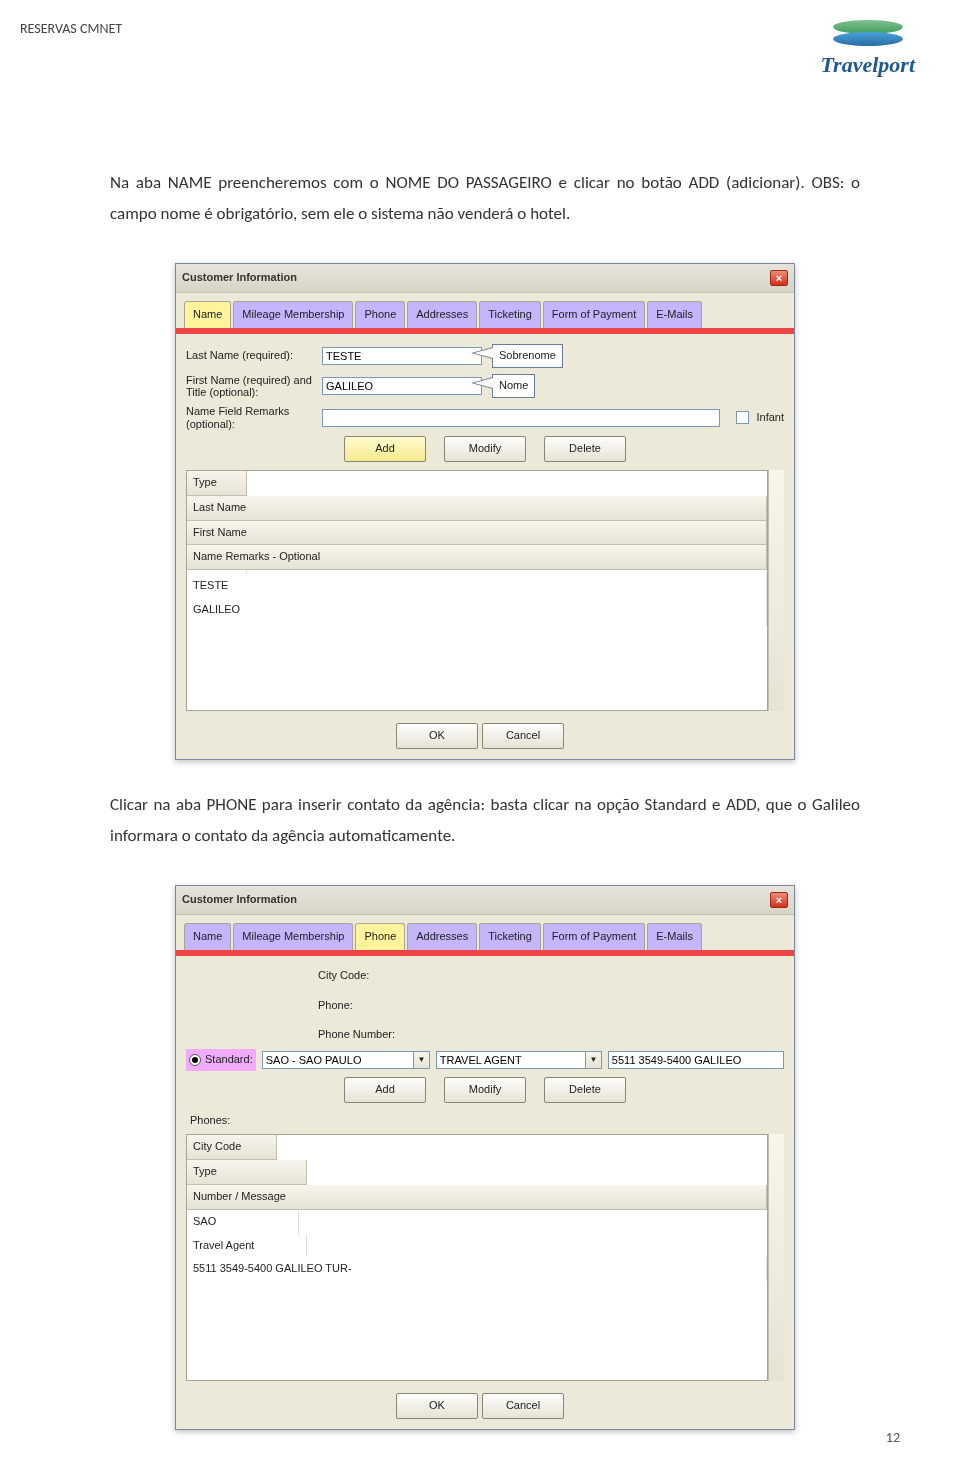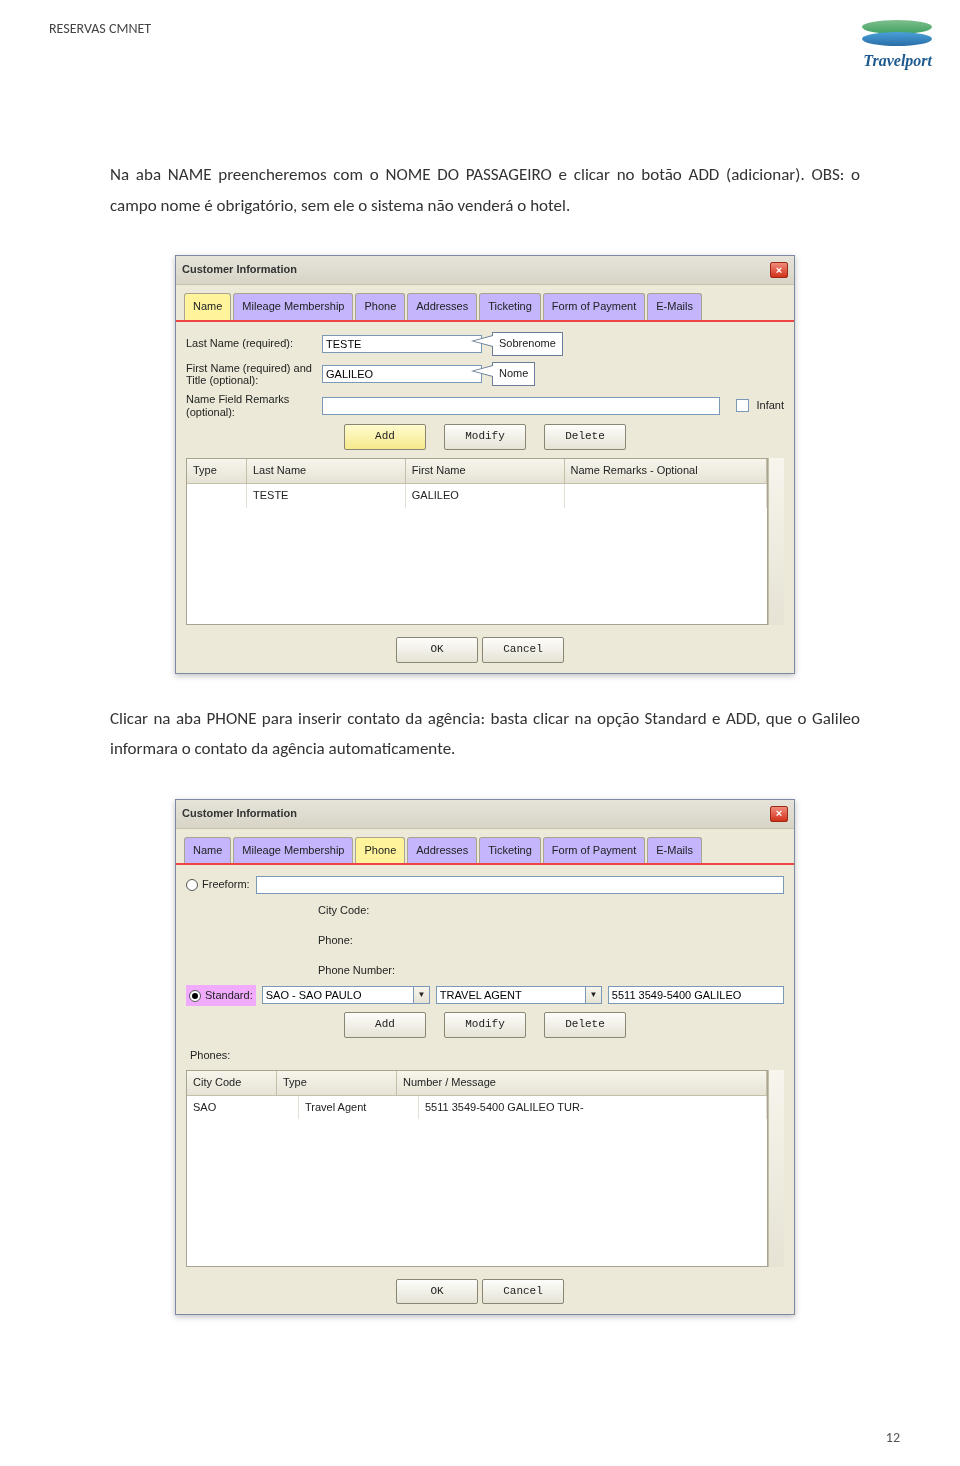--- a/index.html
+++ b/index.html
@@ -9,22 +9,21 @@
     width: 960px;
     height: 1466px;
     position: relative;
     font-size: 15px;
     color: #222;
   }
   .page-header {
     display: flex;
     justify-content: space-between;
     align-items: flex-start;
-    padding: 20px 28px 0 20px;
-    margin-left: 29px;
+    padding: 20px 45px 0 20px;
   }
   .header-title {
     font-size: 14px;
     color: #444;
   }
   .logo {
     text-align: right;
   }
   .logo-lens {
     width: 70px;
@@ -32,22 +31,23 @@
     margin: 0 auto 4px auto;
     position: relative;
   }
   .logo-lens .half { position:absolute; width:70px; height:14px; border-radius: 70px/14px; }
   .logo-lens .top { top:0; background: linear-gradient(#7fbf8f,#3fa05f); }
   .logo-lens .bot { top:12px; background: linear-gradient(#4aa0d8,#2a6ea8); }
   .logo-text {
     font-family: Georgia, serif;
     font-style: italic;
     font-weight: bold;
-    font-size: 16px;
+    font-size: 22px;
     color: #1e5a8e;
+    text-align: center;
   }
   .content {
     padding: 90px 100px 0 110px;
     line-height: 1.8;
     font-size: 17px;
     color: #333;
   }
   .content p { margin-bottom: 34px; text-align: justify; }
 
   
@@ -75,21 +75,21 @@
     width: 18px; height: 16px;
     background: linear-gradient(#f08b7a,#d1311a);
     border: 1px solid #9b2a15;
     border-radius: 2px;
     display:flex; align-items:center; justify-content:center;
     color:#fff; font-weight:bold; font-size:11px; line-height:1;
   }
   .tabs {
     display: flex;
     align-items: flex-end;
-    border-bottom: 2px solid #ef4444;
+    border-bottom: 6px solid #ef4444;
     padding: 8px 8px 0 8px;
     gap: 0;
   }
   .tab {
     padding: 3px 8px;
     border: 1px solid #a8a491;
     border-bottom: none;
     border-radius: 3px 3px 0 0;
     background: #c4b5fd;
     margin-right: 2px;
@@ -148,32 +148,32 @@
   .radio { width:12px; height:12px; border:1px solid #555; border-radius:50%; background:#fff; display:inline-block; vertical-align:middle; margin-right:4px; position:relative;}
   .radio.sel::after{content:"";position:absolute;inset:2px;border-radius:50%;background:#000;}
   .btn {
     display:inline-block;
     min-width: 82px;
     text-align:center;
     padding: 2px 10px;
     background: linear-gradient(#fdfdfb,#e6e3d5);
     border: 1px solid #8a8674;
     border-radius: 2px;
-    font-family: Liberation Mono, monospace;
   }
   .btn.hl { background: linear-gradient(#fffbcf,#f6e98c); }
   .btnrow { display:flex; gap:18px; justify-content:center; margin: 6px 0 8px 0;}
   .okrow { display:flex; gap:4px; justify-content:center; padding: 6px 10px 10px 0;}
   .section-lbl { margin: 2px 0 4px 4px;}
   .grid {
     border: 1px solid #a8a491;
     background: #fff;
   }
   .grid-head, .grid-row {
     display:flex;
+    flex-direction:column;
   }
   .grid-head .cell {
     background: linear-gradient(#f7f5ec,#e6e3d5);
     border-right: 1px solid #c3bfa9;
     border-bottom: 1px solid #c3bfa9;
     padding: 2px 6px;
   }
   .grid-row .cell {
     border-right: 1px solid #e2e0d4;
     padding: 2px 6px;
@@ -300,24 +300,20 @@
     <div class="tabs">
       <div class="tab">Name</div>
       <div class="tab">Mileage Membership</div>
       <div class="tab active phone">Phone</div>
       <div class="tab">Addresses</div>
       <div class="tab">Ticketing</div>
       <div class="tab">Form of Payment</div>
       <div class="tab">E-Mails</div>
     </div>
     <div class="panel phone-area">
-      <div class="row">
-        <span><span class="radio"></span><span>Freeform:</span></span>
-        <input class="txt" style="">
-      </div>
       <div class="phone-cols">
         <span style="flex:1.2">City Code:</span>
         <span style="flex:1">Phone:</span>
         <span style="flex:1.2">Phone Number:</span>
       </div>
       <div class="row">
         <span style="background:#f0abfc;padding:1px 3px"><span class="radio sel"></span><span>Standard:</span></span>
         <div class="combo" style="flex:1.2">
           <input class="txt" value="SAO - SAO PAULO" style="">
           <div class="arrow">▼</div>

